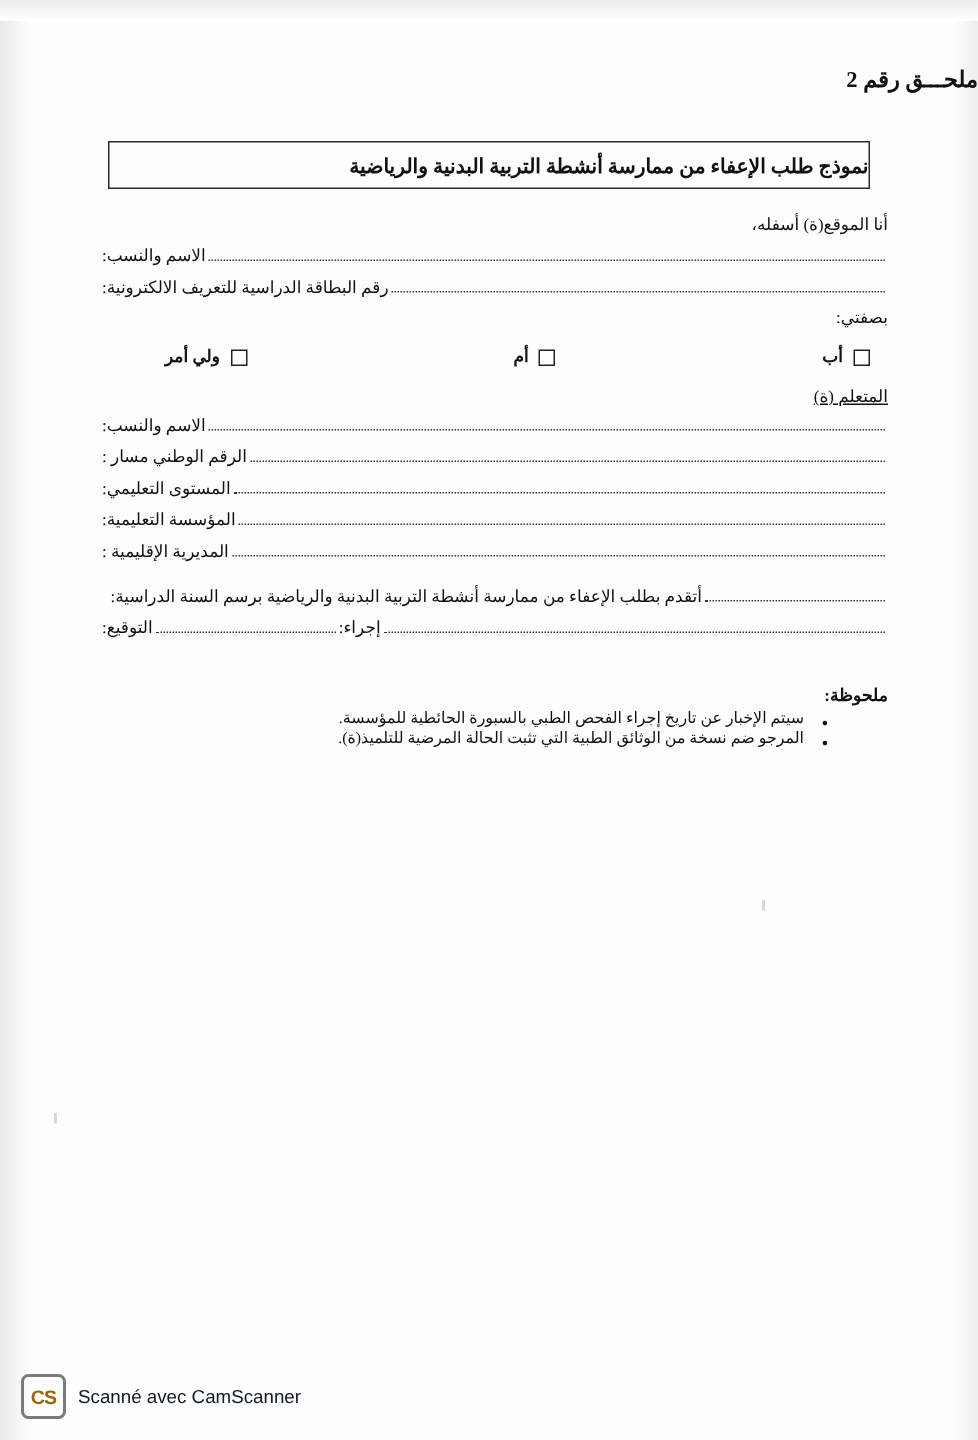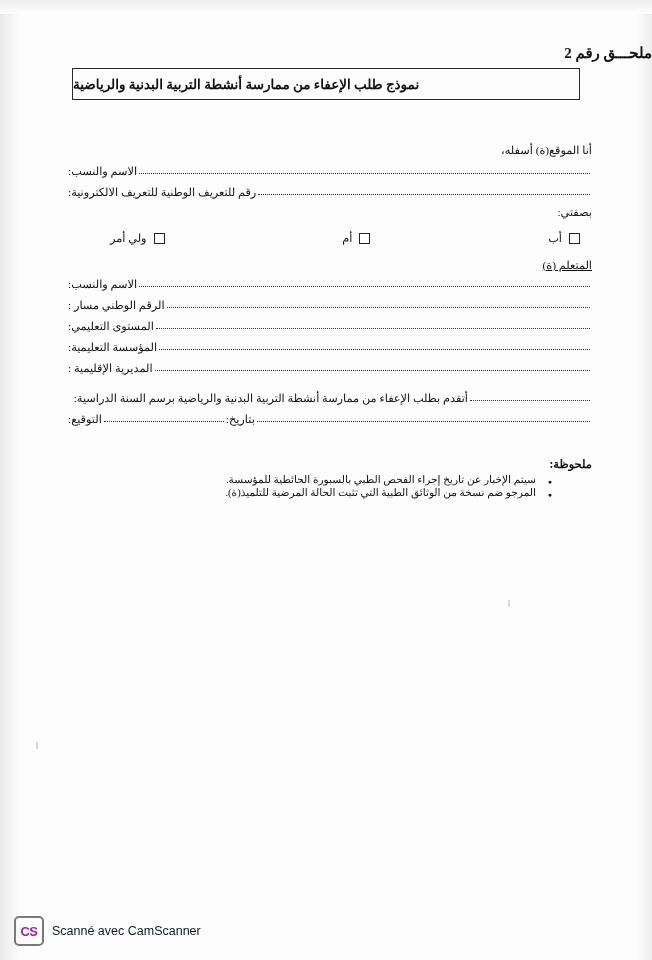--- a/index.html
+++ b/index.html
@@ -43,28 +43,28 @@
     left: 0;
     right: 0;
     text-align: right;
     font-size: 15px;
     font-weight: bold;
     letter-spacing: 0.5px;
   }
 
   .title-box {
     position: absolute;
-    top: 68px;
+    top: 94px;
     left: 72px;
     right: 72px;
     height: 30px;
     border: 1px solid #2a2a2a;
     display: flex;
     align-items: center;
-    justify-content: flex-end;
+    justify-content: flex-start;
   }
   .title-box-inner {
     font-size: 13.5px;
     font-weight: bold;
     text-align: center;
   }
 
   .content {
     position: absolute;
     top: 145px;
@@ -102,20 +102,21 @@
     justify-content: space-between;
     align-items: center;
     margin: 14px 12px 16px 12px;
     padding-left: 30px;
   }
   .cb-item {
     display: flex;
     align-items: center;
     gap: 7px;
     font-size: 11.3px;
+    font-weight: bold;
   }
   .cb {
     display: inline-block;
     width: 9px;
     height: 9px;
     border: 1px solid #222;
     background: #fff;
   }
 
   .section-head {
@@ -161,21 +162,21 @@
     display: flex;
     align-items: center;
     gap: 8px;
     direction: ltr;
   }
   .cs-logo {
     width: 26px;
     height: 26px;
     border: 2px solid #7a7a7a;
     border-radius: 5px;
-    color: #a21caf;
+    color: #a16207;
     font-family: "Liberation Sans", sans-serif;
     font-weight: bold;
     font-size: 13px;
     display: flex;
     align-items: center;
     justify-content: center;
     letter-spacing: -0.5px;
   }
   .cs-text {
     color: #0f172a;
@@ -210,21 +211,21 @@
 
     <div class="plain-row" style="text-align:right;">أنا الموقع(ة) أسفله،</div>
 
     <div class="line-row">
       <span class="dots"></span>
       <span class="lbl">الاسم والنسب:</span>
     </div>
 
     <div class="line-row">
       <span class="dots"></span>
-      <span class="lbl">رقم للتعريف الوطنية للتعريف الالكترونية:</span>
+      <span class="lbl">رقم البطاقة الدراسية للتعريف الالكترونية:</span>
     </div>
 
     <div class="plain-row" style="text-align:right;">بصفتي:</div>
 
     <div class="checkbox-row">
       <div class="cb-item">
         <span class="cb"></span>
         <span>أب</span>
       </div>
       <div class="cb-item">
@@ -266,21 +267,21 @@
 
     <div class="para">
       <div class="line-row">
         <span class="dots short"></span>
         <span class="lbl">أتقدم بطلب الإعفاء من ممارسة أنشطة التربية البدنية والرياضية برسم السنة الدراسية:</span>
       </div>
     </div>
 
     <div class="line-row">
       <span class="dots"></span>
-      <span class="lbl">بتاريخ:</span>
+      <span class="lbl">إجراء:</span>
       <span class="dots short"></span>
       <span class="lbl">التوقيع:</span>
     </div>
 
     <div class="note-title" style="text-align:right;">ملحوظة:</div>
     <ul class="note-list">
       <li>سيتم الإخبار عن تاريخ إجراء الفحص الطبي بالسبورة الحائطية للمؤسسة.</li>
       <li>المرجو ضم نسخة من الوثائق الطبية التي تثبت الحالة المرضية للتلميذ(ة).</li>
     </ul>
 

